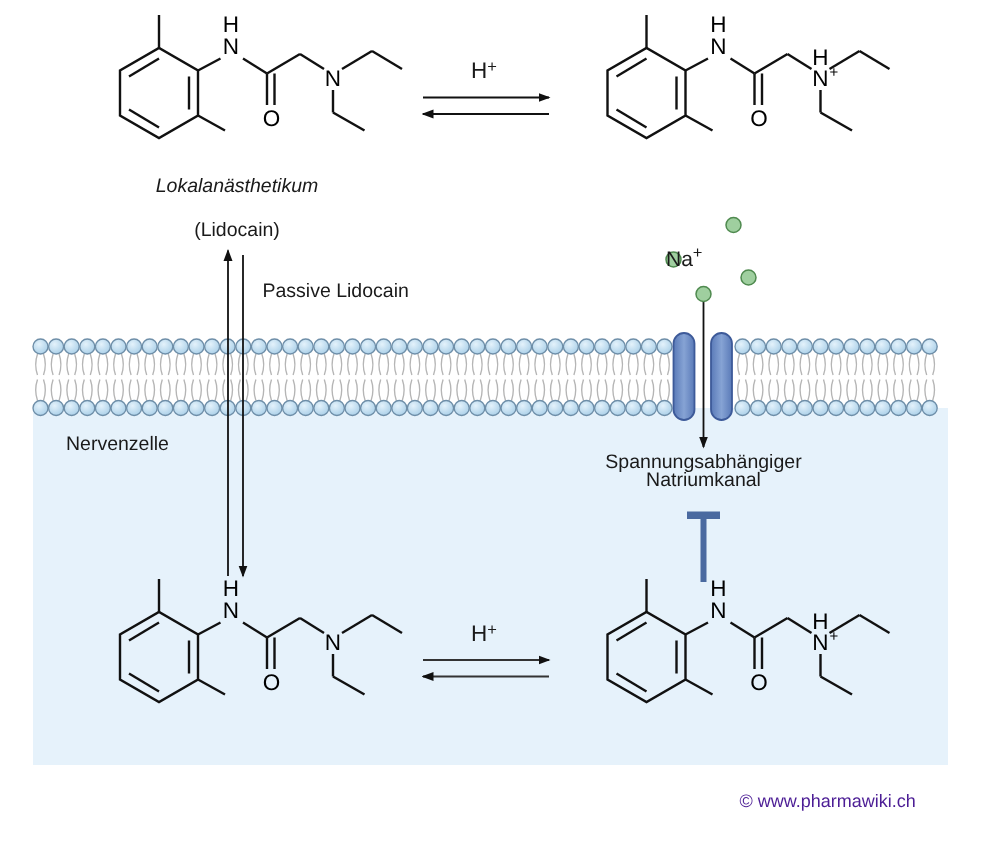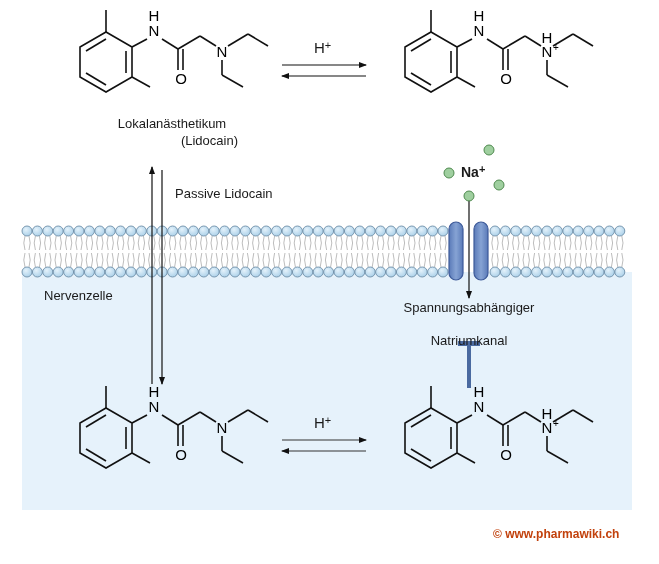--- a/index.html
+++ b/index.html
@@ -5,21 +5,21 @@
   html, body { margin:0; padding:0; background:#ffffff; }
   body { width:659px; height:564px; position:relative; overflow:hidden;
          font-family:"Liberation Sans", sans-serif; color:#1a1a1a; }
   #stage { position:absolute; left:0; top:0; }
   .lbl { position:absolute; font-size:13px; white-space:nowrap; line-height:16px; }
   .center { text-align:center; }
   .hplus { position:absolute; font-size:15px; line-height:16px; }
   .hplus sup { font-size:11px; vertical-align:top; position:relative; top:-3px; }
   .nalbl { position:absolute; font-size:14px; line-height:16px; }
   .nalbl sup { font-size:11px; vertical-align:top; position:relative; top:-3px; }
-  .copy { position:absolute; font-size:12px; color:#c2410c;font-weight:bold; }
+  .copy { position:absolute; font-size:12px; color:#4c1d95; }
 </style>
 </head>
 <body>
 
 <svg id="stage" width="659" height="564" viewBox="0 0 659 564" xmlns="http://www.w3.org/2000/svg">
   <defs>
     <marker id="ah" markerWidth="8" markerHeight="8" refX="7" refY="4" orient="auto" markerUnits="userSpaceOnUse">
       <path d="M0,1 L8,4 L0,7 Z" fill="#111"></path>
     </marker>
     <radialGradient id="headGrad" cx="0.4" cy="0.35" r="0.7">
@@ -442,24 +442,24 @@
     <text x="113" y="62" font-size="15" text-anchor="middle" font-family="Liberation Sans, sans-serif">O</text>
     <text x="154" y="35" font-size="15" text-anchor="middle" font-family="Liberation Sans, sans-serif">N</text>
     <text x="154" y="21" font-size="15" text-anchor="middle" font-family="Liberation Sans, sans-serif">H</text>
     <text x="163" y="29" font-size="10" text-anchor="middle" font-family="Liberation Sans, sans-serif">+</text>
   </g>
 </svg>
 
 <div class="hplus" style="left:314px; top:40px;"><span>H</span><sup>+</sup></div>
 <div class="hplus" style="left:314px; top:415px;"><span>H</span><sup>+</sup></div>
 
-<div class="lbl center" style="left:92px; top:116px; width:160px;">Lokalanästhetikum</div>
-<div class="lbl center" style="left:78px; top:133px; width:160px;text-align:right;">(Lidocain)</div>
+<div class="lbl center" style="left:78px; top:116px; width:160px;font-style:italic;">Lokalanästhetikum</div>
+<div class="lbl center" style="left:78px; top:145px; width:160px;">(Lidocain)</div>
 
 <div class="lbl" style="left:175px; top:186px;">Passive Lidocain</div>
 <div class="lbl" style="left:44px; top:288px;">Nervenzelle</div>
 
-<div class="nalbl" style="left:461px; top:164px;font-weight:bold;"><span>Na</span><sup>+</sup></div>
+<div class="nalbl" style="left:444px; top:164px;"><span>Na</span><sup>+</sup></div>
 
 <div class="lbl center" style="left:379px; top:300px; width:180px;">Spannungsabhängiger</div>
-<div class="lbl center" style="left:379px; top:333px; width:180px;text-align:center;">Natriumkanal</div>
+<div class="lbl center" style="left:379px; top:312px; width:180px;text-align:center;">Natriumkanal</div>
 
 <div class="copy" style="left:493px; top:527px;">© www.pharmawiki.ch</div>
 
 </body></html>

